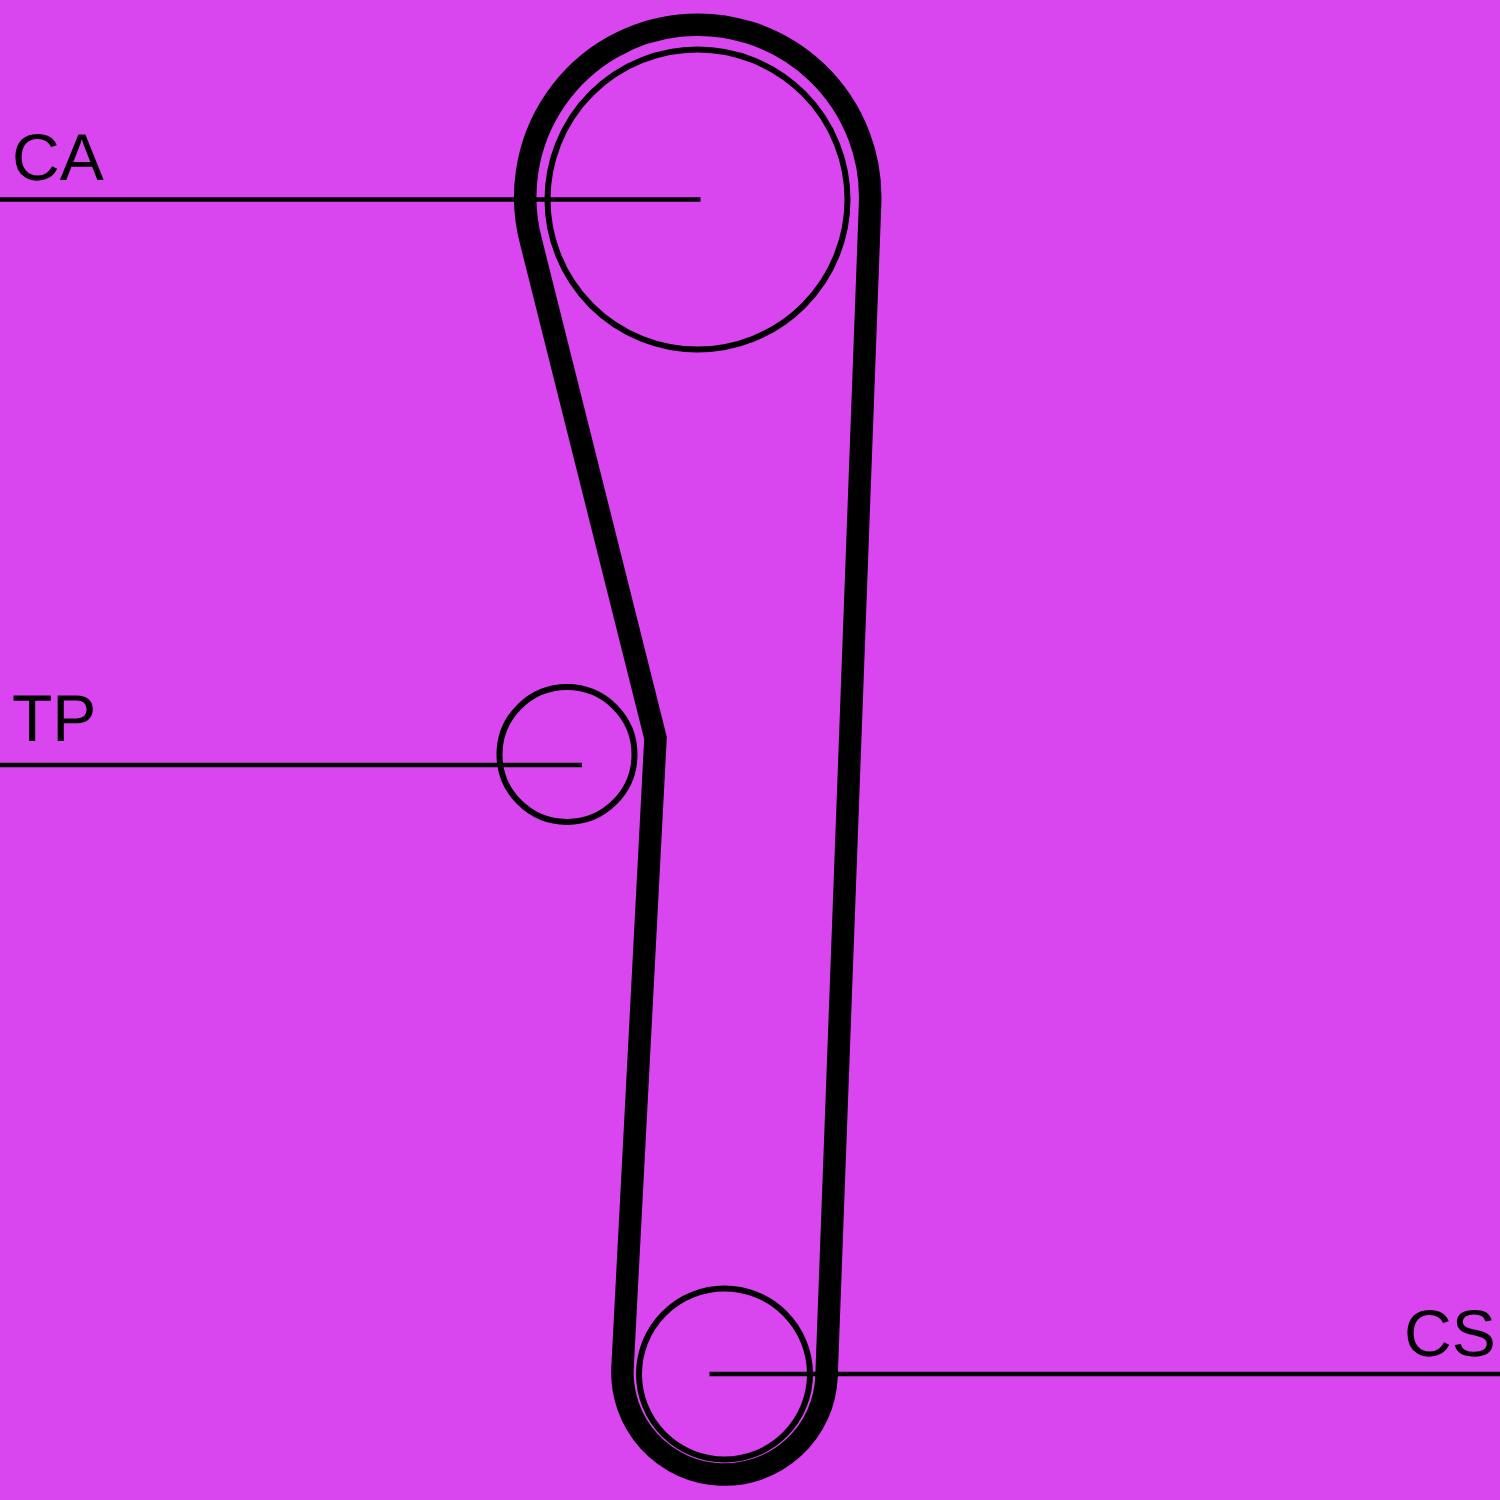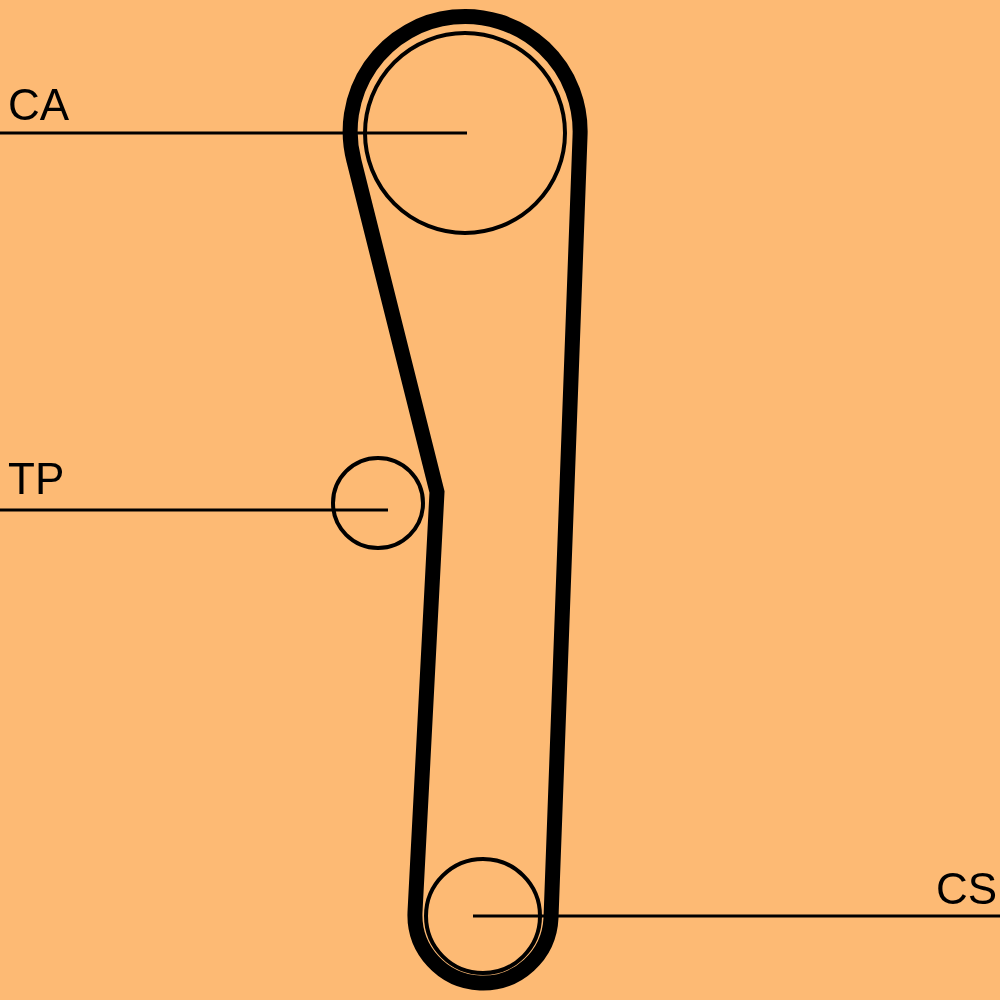--- a/index.html
+++ b/index.html
@@ -7,21 +7,21 @@
     padding: 0;
     width: 1000px;
     height: 1000px;
     background: #ffffff;
     font-family: "Liberation Sans", sans-serif;
   }
   .stage {
     position: relative;
     width: 1000px;
     height: 1000px;
-    background: #fdba74;
+    background: #d946ef;
     overflow: hidden;
   }
   svg { display: block; }
   .belt {
     fill: none;
     stroke: #000000;
     stroke-width: 15;
     stroke-linejoin: miter;
   }
   .pulley {

